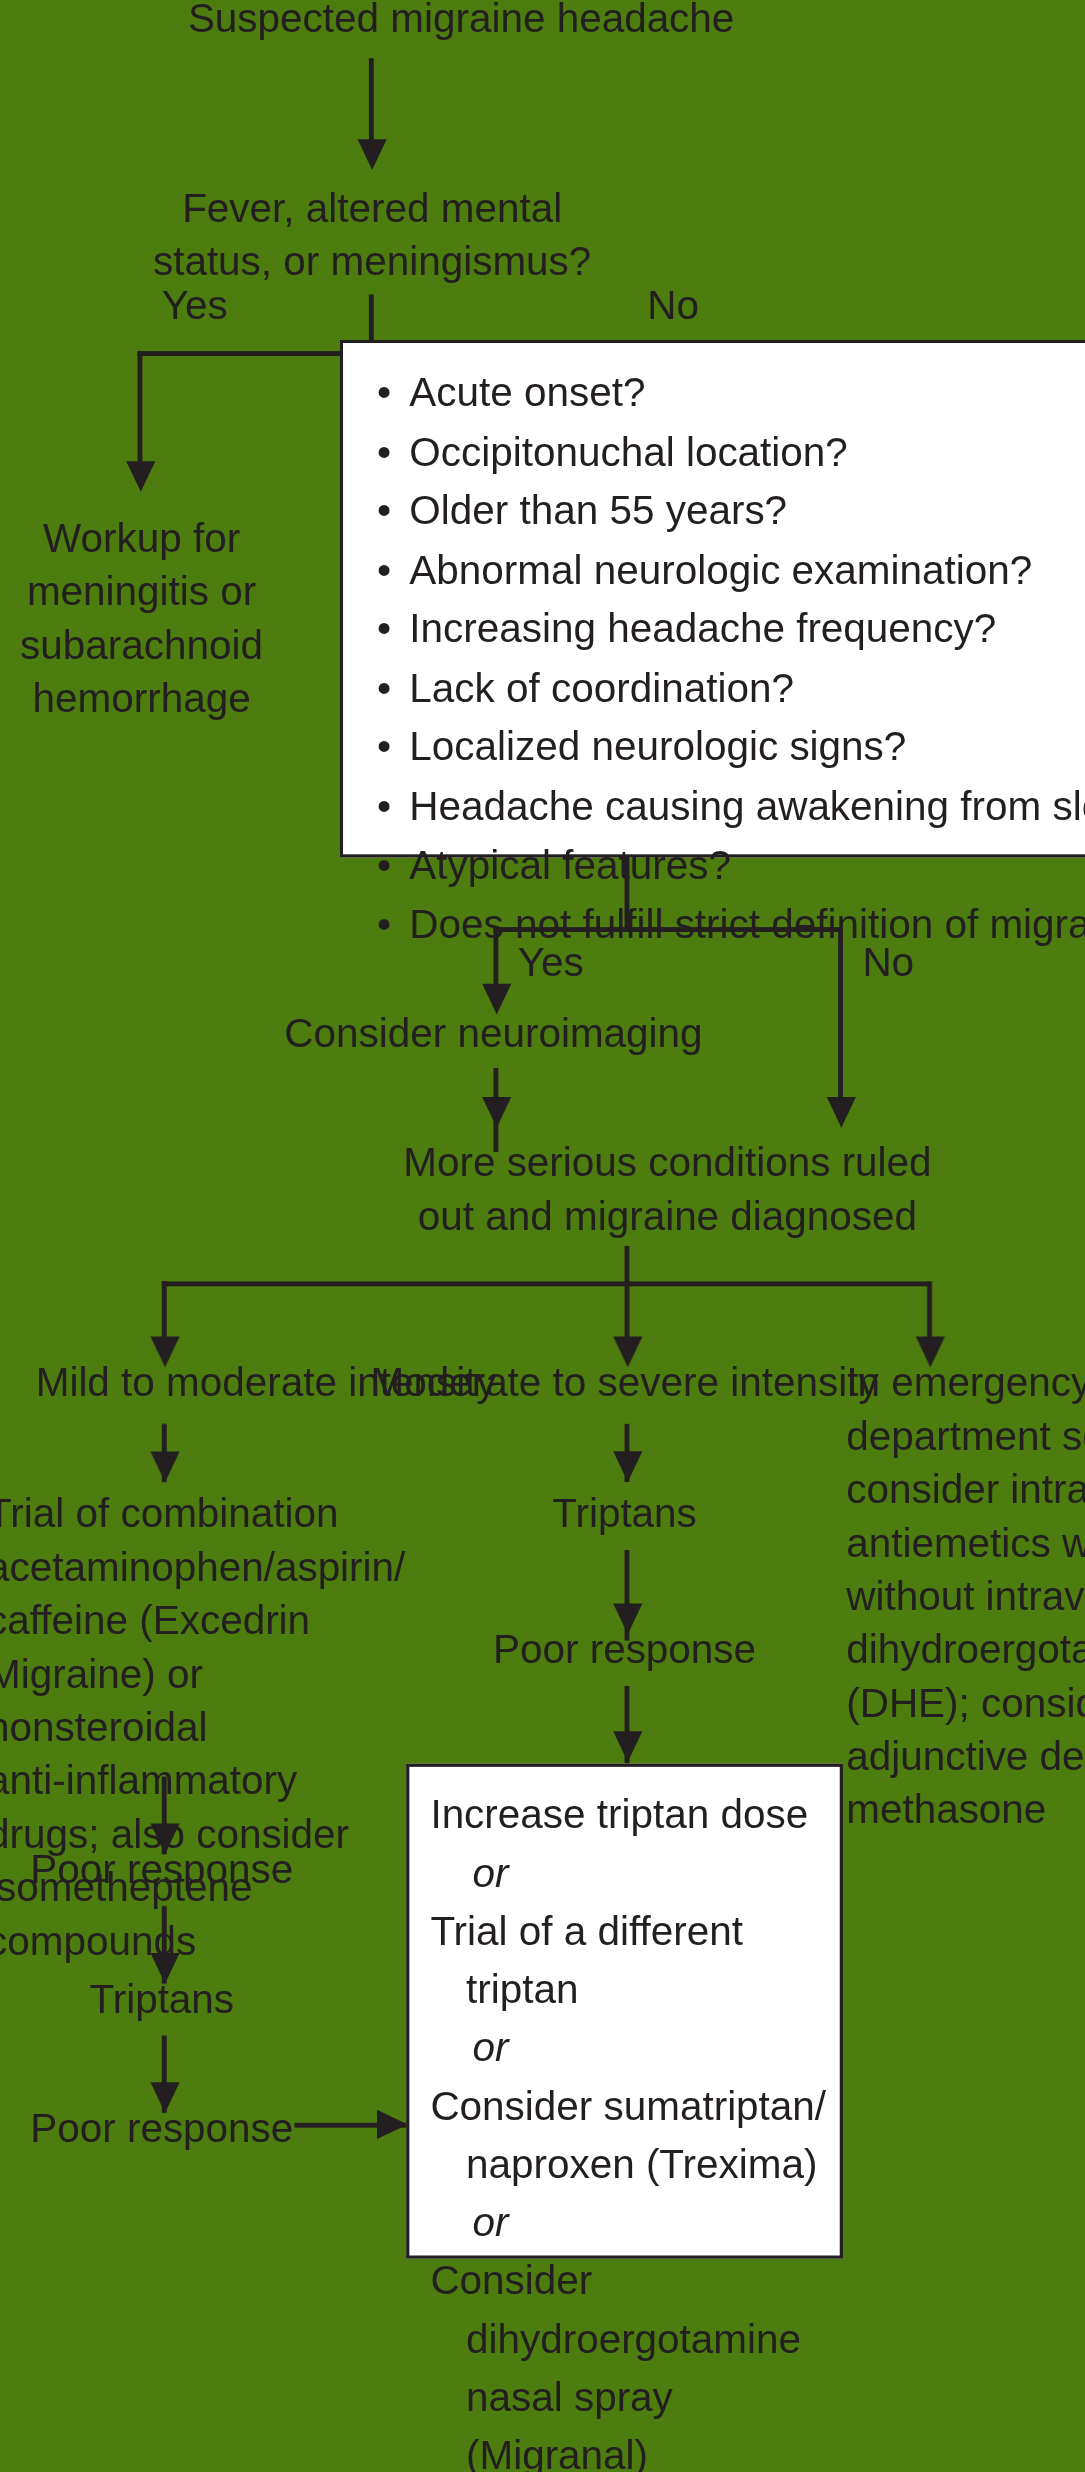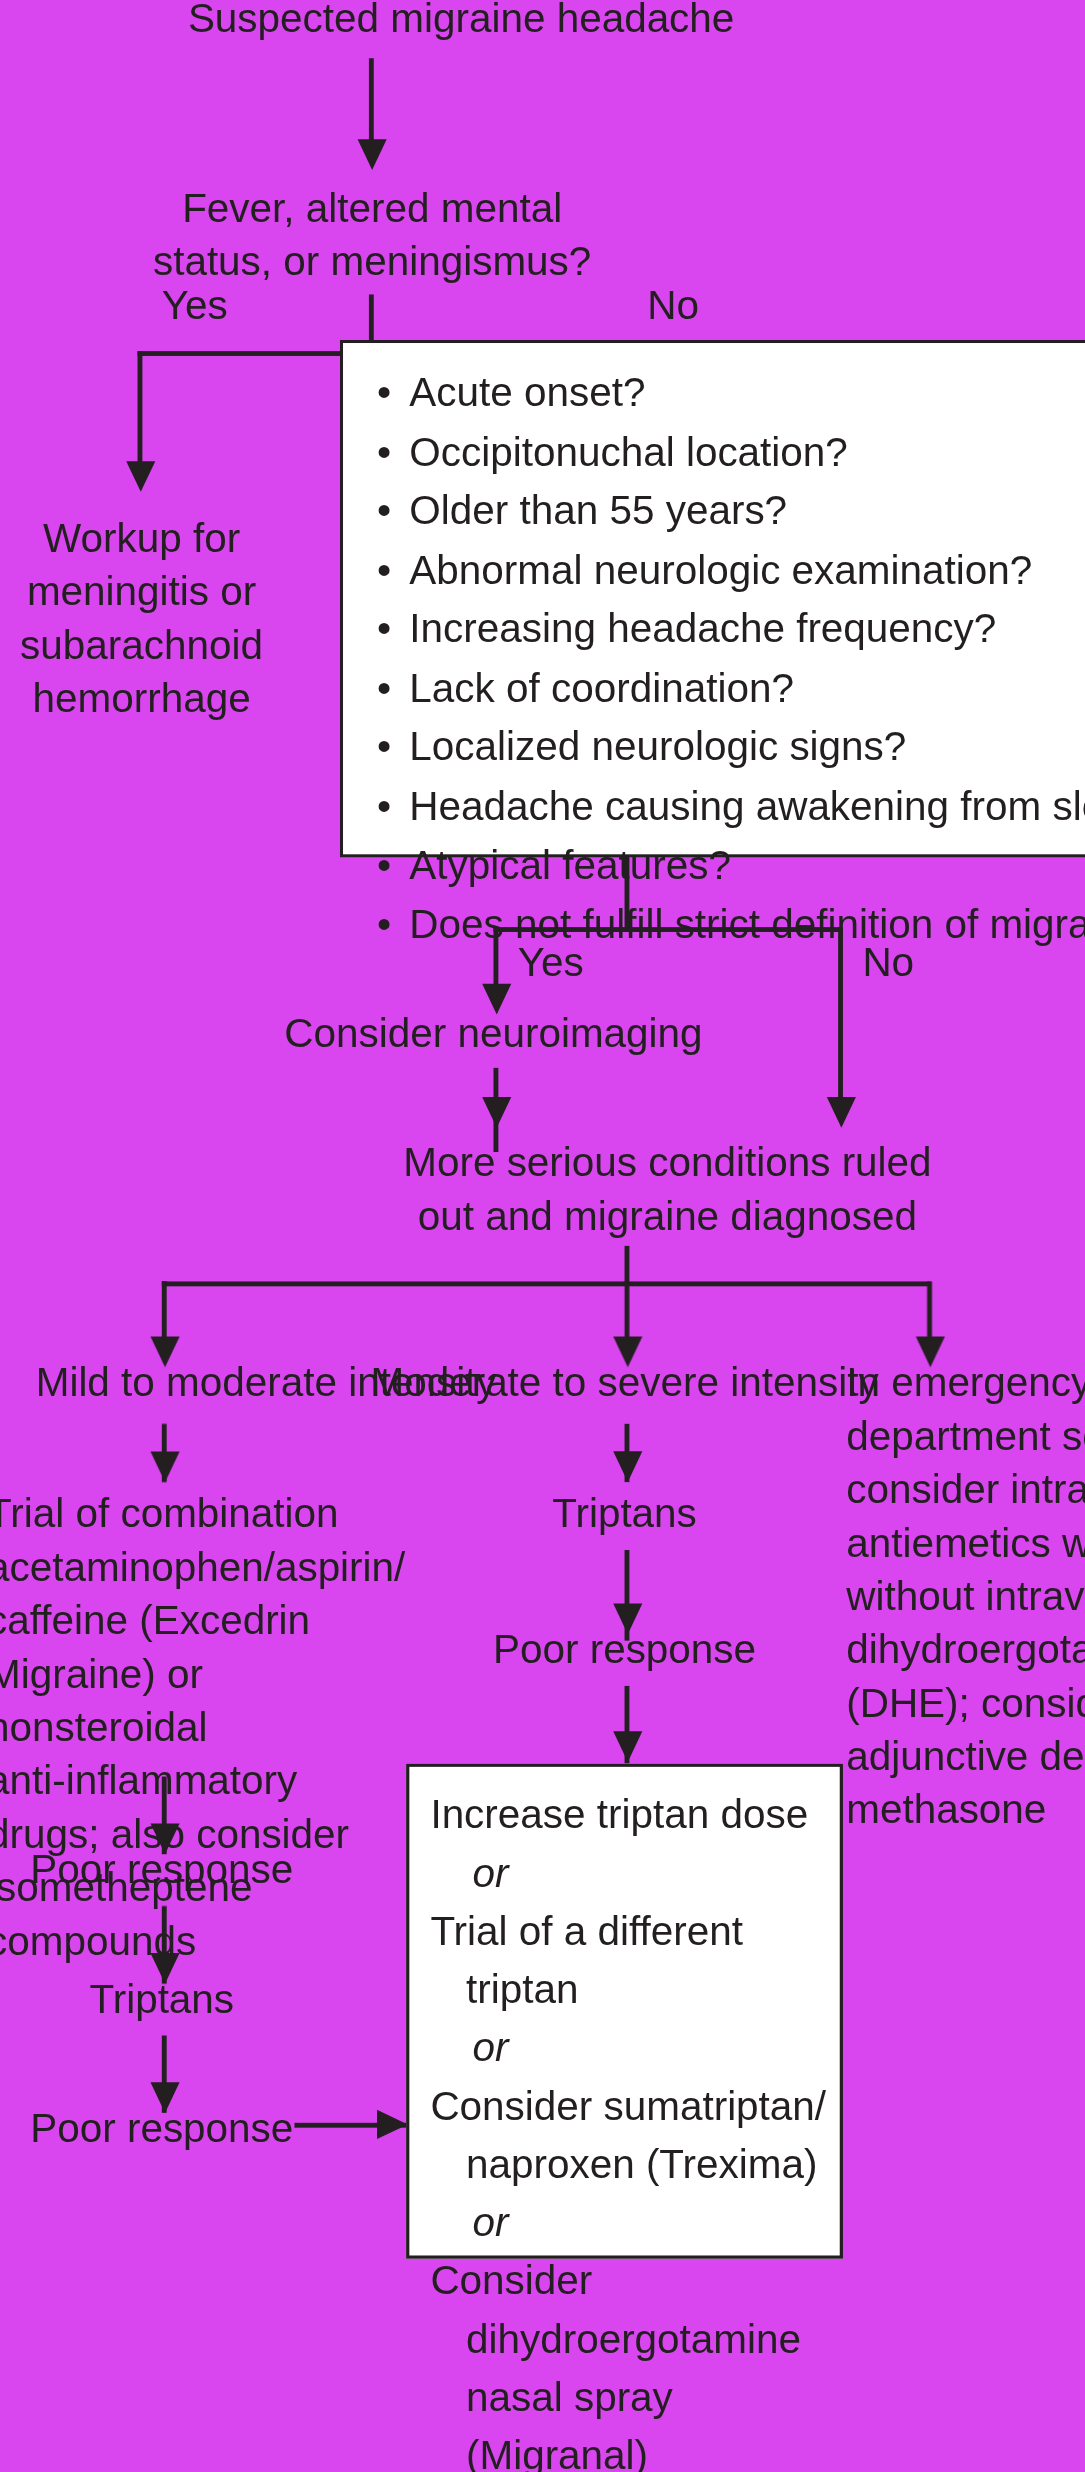--- a/index.html
+++ b/index.html
@@ -9,21 +9,21 @@
   }
   body {
     font-family: "Liberation Sans", sans-serif;
     color: #231f20;
   }
   #page {
     position: relative;
     width: 1085px;
     height: 2472px;
     overflow: hidden;
-    background: #d946ef;
+    background: #4d7c0f;
   }
   .txt {
     position: absolute;
     font-size: 25px;
     line-height: 33px;
     color: #231f20;
     white-space: pre-line;
   }
   .ctr { text-align: center; }
   .lft { text-align: left; }

